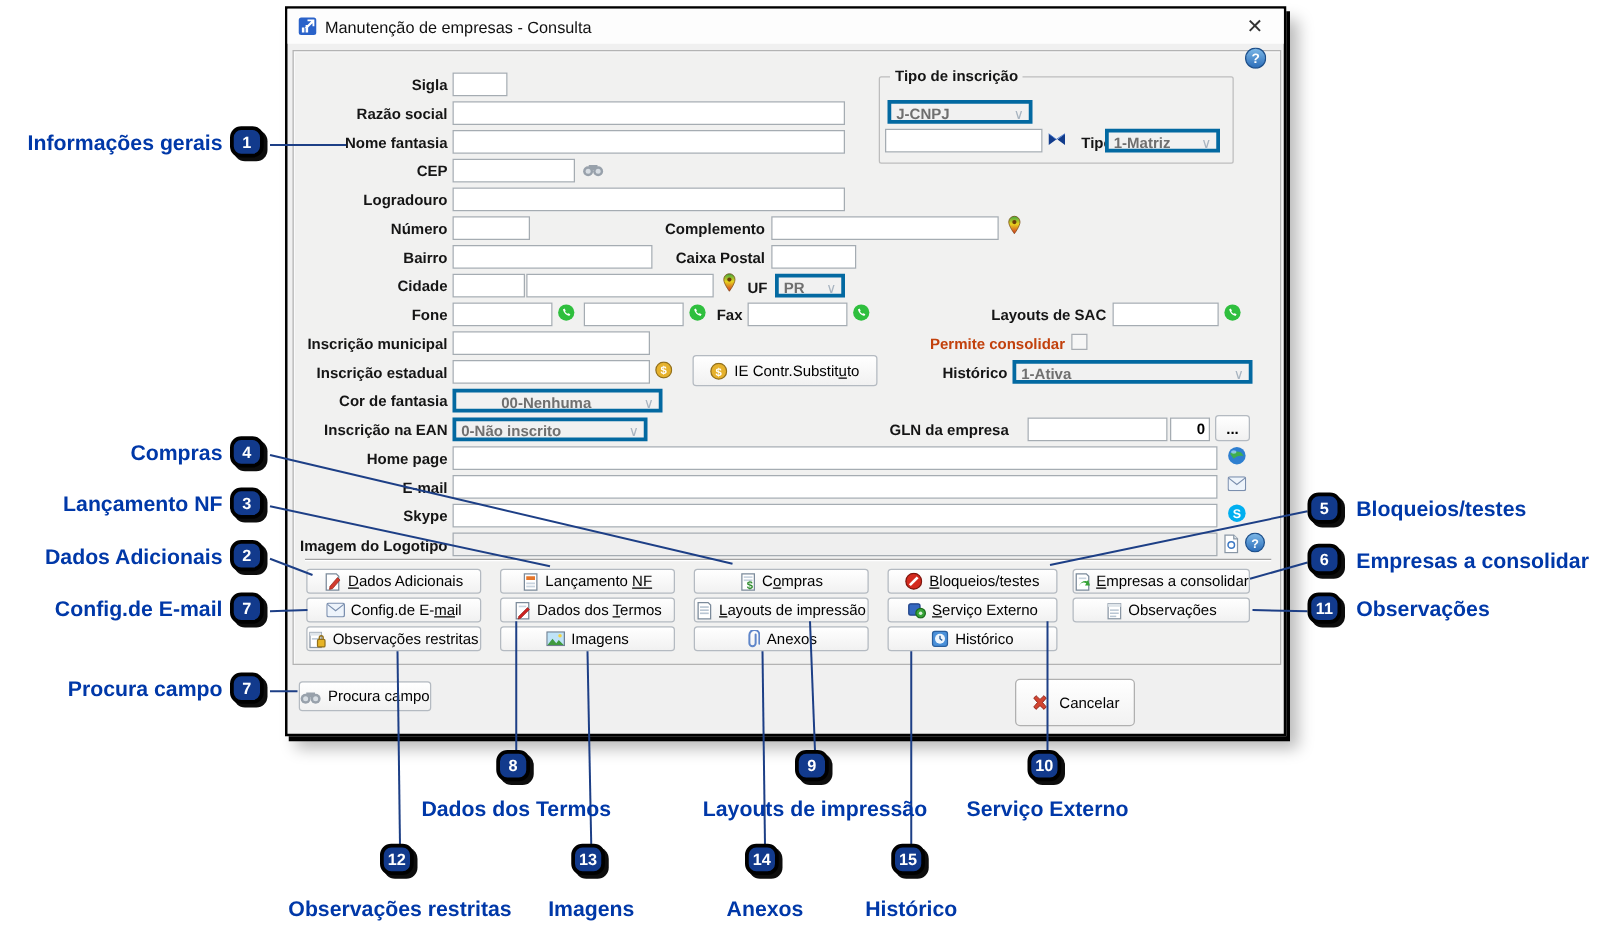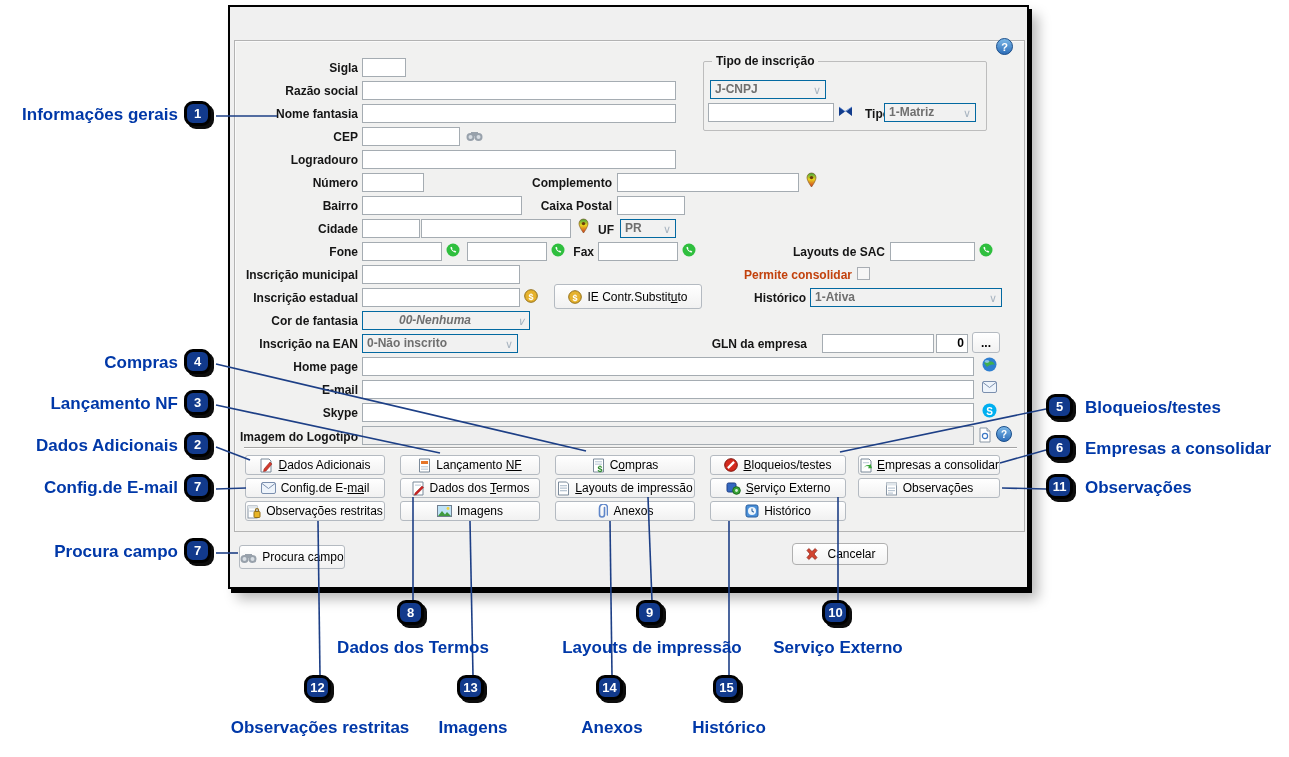--- a/index.html
+++ b/index.html
@@ -19,25 +19,25 @@
            background:#f1f1f0; border:1px solid #b3b3b3; box-shadow:inset 1px 1px 0 #fafafa; }
   .divider { position:absolute; left:14px; top:440px; width:773px; height:2px;
              border-top:1px solid #a3a3a3; border-bottom:1px solid #fff; }
 
   
   .flabel { position:absolute; font-size:12px; font-weight:bold; color:#151515;
             text-align:right; white-space:nowrap; line-height:18px; }
   .flabel.dim { color:#c2410c; }
   .tb { position:absolute; height:19px; background:#fff; border:1px solid #a5acb2; }
   .tb.dis { background:#efefef; }
-  .combo { position:absolute; height:19px; background:#f1f1f1; border:1px solid #0369a1;
+  .combo { position:absolute; height:19px; background:#f1f1f1; border:3px solid #0369a1;
            font-size:12px; font-weight:bold; color:#6f6f6f; line-height:17px; padding-left:4px;
            white-space:nowrap; overflow:hidden; }
   .combo .chev { position:absolute; right:4px; top:1px; color:#a8b4c0; font-size:11px; font-weight:normal; }
-  .combo.center-pad { padding-left:36px;font-style:italic; }
+  .combo.center-pad { padding-left:36px; }
   .gb { position:absolute; border:1px solid #bdbdbd; border-radius:2px; }
   .gb-legend { position:absolute; left:8px; top:-8px; background:#f1f1f0; padding:0 4px;
                font-size:12px; font-weight:bold; color:#151515; }
   .ck { position:absolute; width:13px; height:13px; background:#f6f6f6; border:1px solid #a8adb3; }
   .ico { position:absolute; display:inline-flex; }
 
   
   .btn { position:absolute; height:20px; background:linear-gradient(#ffffff,#f1f1f1);
          border:1px solid #b4bac1; border-radius:3px; display:flex; align-items:center;
          justify-content:center; gap:5px; font-size:12px; color:#000; cursor:default; white-space:nowrap; }
@@ -72,20 +72,32 @@
       <stop offset="0" stop-color="#7db9e8"></stop>
         <stop offset="1" stop-color="#2b6cb8"></stop>
     </linearGradient>
   </defs>
 </svg>
 
 <div class="stage">
 
   <div class="dialog">
 
+    <div class="titlebar">
+      <span class="ico" style="position:static">
+        <svg width="16" height="16">
+            <rect x="1" y="1" width="14" height="14" rx="2" fill="#2a62c9"></rect>
+            <rect x="3.5" y="9" width="2" height="4" fill="#fff"></rect>
+            <rect x="6.5" y="7" width="2" height="6" fill="#fff"></rect>
+            <path d="M6 9l5-5h-3v-1.5h5.5V8H12V5.5L7.2 10.2z" fill="#fff"></path>
+          </svg>
+      </span>
+      <span class="title-text">Manutenção de empresas - Consulta</span>
+      <span class="close-x">✕</span>
+    </div>
 
     <div class="panel"></div>
     <div class="divider"></div>
 
     <span class="ico" style="left:766px; top:31px; z-index:5">
       <svg width="17" height="17">
           <circle cx="8.5" cy="8.5" r="8" fill="url(#ghelp)" stroke="#1d4f8a"></circle>
           <text x="8.5" y="12.5" text-anchor="middle" font-size="11" font-weight="bold" fill="#fff">?</text>
         </svg>
     </span>
@@ -397,21 +409,21 @@
     <div class="btn" style="left:9px; top:538px; width:106px; height:24px">
       <svg width="17" height="13">
           <rect x="5" y="3" width="7" height="4" fill="#98a1ab"></rect>
           <circle cx="4.5" cy="8" r="4" fill="#98a1ab"></circle>
           <circle cx="12.5" cy="8" r="4" fill="#98a1ab"></circle>
           <circle cx="4.5" cy="8" r="2" fill="#d7dde3"></circle>
           <circle cx="12.5" cy="8" r="2" fill="#d7dde3"></circle>
         </svg>
       <span>Procura campo</span>
     </div>
-    <div class="btn-big" style="left:562px; top:536px; width:96px; height:22px">
+    <div class="btn-big" style="left:582px; top:536px; width:96px; height:38px">
       <svg width="16" height="16">
           <path d="M3 4.5L4.8 2.5 8 5.5 11.2 2.5 13 4.5 10 8l3 3.5-1.8 2L8 10.5 4.8 13.5 3 11.5 6 8z" fill="#d24430" stroke="#8a1f14" stroke-width=".7"></path>
         </svg>
       <span>Cancelar</span>
     </div>
   </div>
 
   <svg class="overlay" width="1289" height="757">
     <g stroke="#1d3f86" stroke-width="1.6" fill="none">
       <line x1="216" y1="116" x2="277" y2="116"></line>

